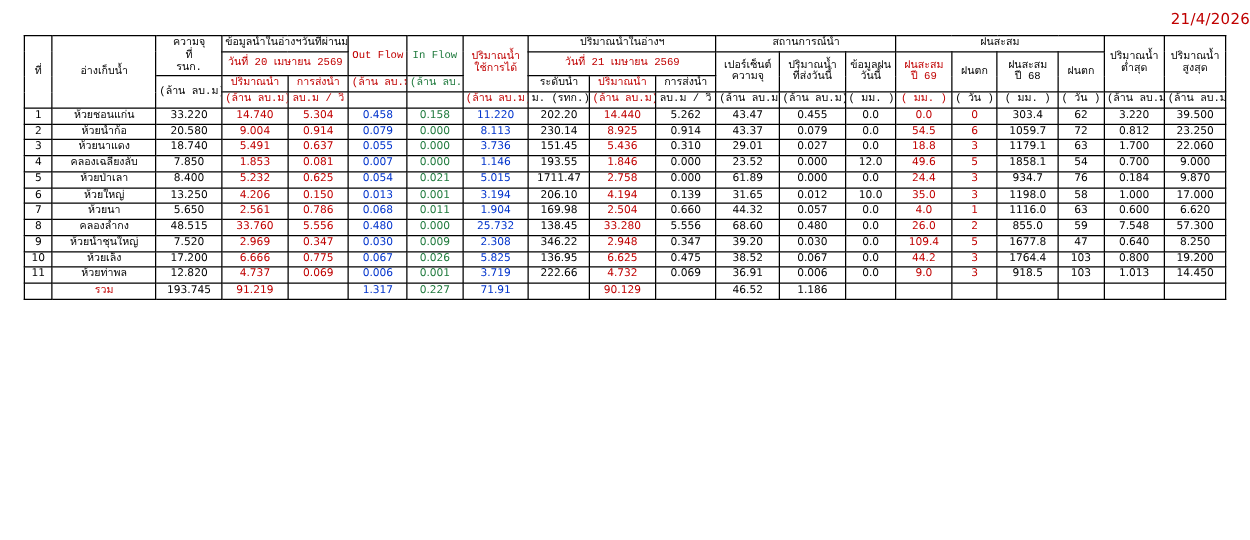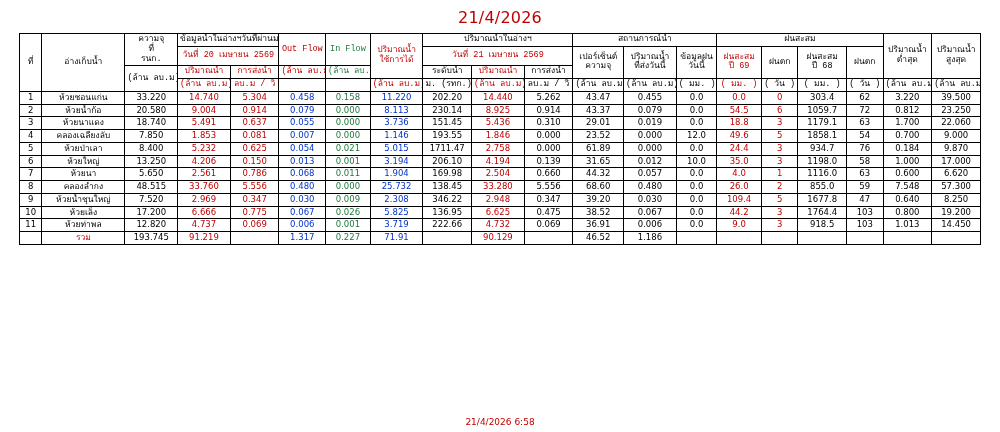--- a/index.html
+++ b/index.html
@@ -6,23 +6,23 @@
   body{
     width:1000px;height:432px;
     background:#ffffff;
     font-family:"DejaVu Sans","Liberation Sans",sans-serif;
     font-size:9px;
     color:#000;
     overflow:hidden;
   }
   .page{position:relative;width:1000px;height:432px;}
   .doc-date{
-    text-align:center;
+    text-align:right;
     color:#c00000;
-    font-size:16px;
+    font-size:12px;
     padding-top:8px;
     padding-bottom:6px;
     letter-spacing:.2px;
   }
   .doc-footer{
     position:absolute;
     left:0;right:0;bottom:5px;
     text-align:center;
     color:#c00000;
     font-size:9px;
@@ -243,21 +243,21 @@
           <td class="black">18.740</td>
           <td class="red">5.491</td>
           <td class="red">0.637</td>
           <td class="blue">0.055</td>
           <td class="green">0.000</td>
           <td class="blue">3.736</td>
           <td class="black">151.45</td>
           <td class="red">5.436</td>
           <td class="black">0.310</td>
           <td class="black">29.01</td>
-          <td class="black">0.019</td>
+          <td class="black">0.027</td>
           <td class="black">0.0</td>
           <td class="red">18.8</td>
           <td class="red">3</td>
           <td class="black">1179.1</td>
           <td class="black">63</td>
           <td class="black">1.700</td>
           <td class="black">22.060</td>
         </tr>
         <tr>
           <td class="black">4</td>
@@ -453,14 +453,13 @@
           <td class="red"></td>
           <td class="red"></td>
           <td class="black"></td>
           <td class="black"></td>
           <td class="black"></td>
           <td class="black"></td>
         </tr>
       </tbody>
   </table>
 
-  <div class="doc-footer">21/4/2026 6:58</div>
 </div>
 
 </body></html>

